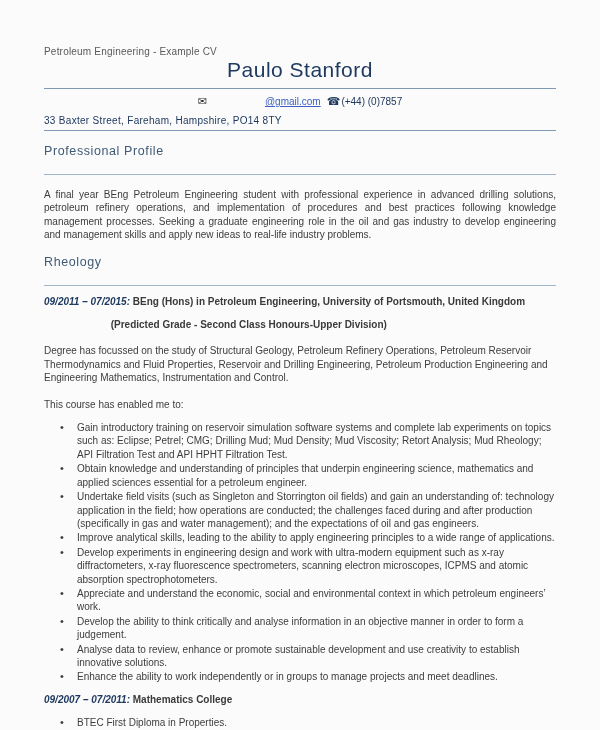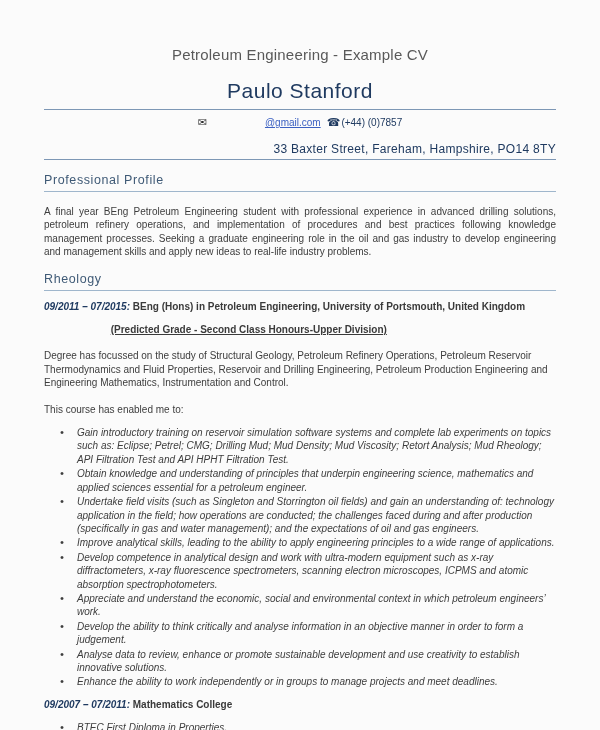--- a/index.html
+++ b/index.html
@@ -10,30 +10,30 @@
     color: #3d3d3d;
     overflow: hidden;
   }
   .page {
     box-sizing: border-box;
     width: 600px; height: 730px;
     padding: 46px 44px 20px 44px;
   }
   
   .doc-label {
-    text-align: center;
-    font-size: 15px;
+    text-align: left;
+    font-size: 10px;
     color: #595959;
     letter-spacing: 0.2px;
   }
   .name {
     text-align: center;
     font-size: 21px;
     color: #1f3a60;
-    margin-top: 16px;
+    margin-top: 1px;
     letter-spacing: 0.5px;
   }
   .rule {
     border: none;
     border-top: 1px solid #7d97b5;
     margin: 0;
   }
   .rule-title { margin-top: 6px; }
   .rule-address { margin-top: 3px; }
   .contact-line {
@@ -47,33 +47,33 @@
   }
   .contact-spacer { display: inline-block; width: 58px; }
   .envelope-glyph { font-size: 11px; color: #2b2b2b; }
   .phone-glyph { font-size: 11px; margin-left: 6px; margin-right: 1px; color: #1f3a60; }
   .email-link {
     color: #3c61c2;
     text-decoration: underline;
     cursor: pointer;
   }
   .address-line {
-    text-align: right;
-    font-size: 12px;
+    text-align: left;
+    font-size: 10px;
     color: #1f3a60;
-    margin-top: 14px;
+    margin-top: 6px;
     line-height: 13px;
     letter-spacing: 0.3px;
   }
   
   .section-heading {
     font-size: 12.5px;
     color: #3f5a76;
     letter-spacing: 0.6px;
-    padding-bottom: 4px;
+    padding-bottom: 16px;
     border-bottom: 1px solid #9fb6cc;
     margin-top: 13px;
   }
   .body-par {
     font-size: 10px;
     line-height: 13.4px;
     margin-top: 13px;
   }
   .justified { text-align: justify; }
   .entry-line {
@@ -87,29 +87,27 @@
     color: #1f3a60;
   }
   .entry-title { font-weight: bold; color: #3a3a3a; }
   .entry-subtitle {
     font-size: 10px;
     line-height: 13.4px;
     font-weight: bold;
     color: #3a3a3a;
     width: 80%;
     text-align: center;
-    text-decoration: underline;
   }
   ul.bullets {
     list-style: none;
     margin: 4px 0 0 16px;
     padding: 0;
     font-size: 10px;
     line-height: 13.4px;
-    font-style: italic;
   }
   ul.bullets li {
     position: relative;
     padding-left: 17px;
     margin-bottom: 1px;
   }
   ul.bullets li::before {
     content: "\2022";
     position: absolute;
     left: 0;
@@ -145,21 +143,21 @@
   <div class="entry-subtitle">(Predicted Grade - Second Class Honours-Upper Division)</div>
 
   <p class="body-par">Degree has focussed on the study of Structural Geology, Petroleum Refinery Operations, Petroleum Reservoir Thermodynamics and Fluid Properties, Reservoir and Drilling Engineering, Petroleum Production Engineering and Engineering Mathematics, Instrumentation and Control.</p>
   <p class="body-par">This course has enabled me to:</p>
 
   <ul class="bullets">
     <li>Gain introductory training on reservoir simulation software systems and complete lab experiments on topics such as: Eclipse; Petrel; CMG; Drilling Mud; Mud Density; Mud Viscosity; Retort Analysis; Mud Rheology; API Filtration Test and API HPHT Filtration Test.</li>
     <li>Obtain knowledge and understanding of principles that underpin engineering science, mathematics and applied sciences essential for a petroleum engineer.</li>
     <li>Undertake field visits (such as Singleton and Storrington oil fields) and gain an understanding of: technology application in the field; how operations are conducted; the challenges faced during and after production (specifically in gas and water management); and the expectations of oil and gas engineers.</li>
     <li>Improve analytical skills, leading to the ability to apply engineering principles to a wide range of applications.</li>
-    <li>Develop competence in analytical design and work with ultra-modern equipment such as x-ray diffractometers, x-ray fluorescence spectrometers, scanning electron microscopes, ICPMS and atomic absorption spectrophotometers.</li>
+    <li>Develop experiments in engineering design and work with ultra-modern equipment such as x-ray diffractometers, x-ray fluorescence spectrometers, scanning electron microscopes, ICPMS and atomic absorption spectrophotometers.</li>
     <li>Appreciate and understand the economic, social and environmental context in which petroleum engineers’ work.</li>
     <li>Develop the ability to think critically and analyse information in an objective manner in order to form a judgement.</li>
     <li>Analyse data to review, enhance or promote sustainable development and use creativity to establish innovative solutions.</li>
     <li>Enhance the ability to work independently or in groups to manage projects and meet deadlines.</li>
   </ul>
 
   <p class="entry-line"><span class="entry-date">09/2007 – 07/2011:</span><span class="entry-title"> Mathematics College</span></p>
   <ul class="bullets">
     <li>BTEC First Diploma in Properties.</li>
   </ul>

